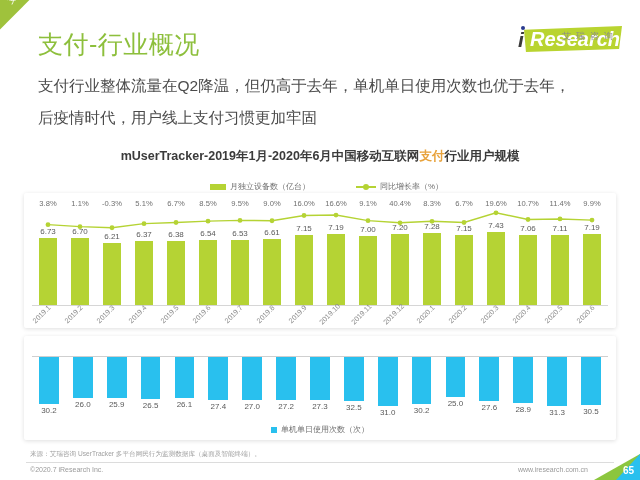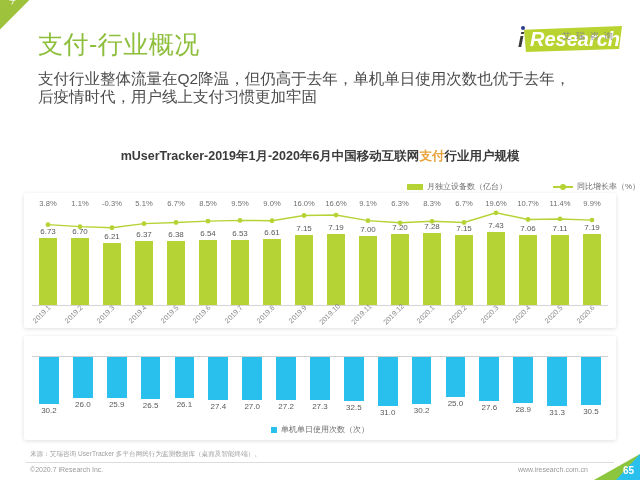--- a/index.html
+++ b/index.html
@@ -25,21 +25,21 @@
   }
 
   
   #slide-title{
     position:absolute; left:38px; top:28px;
     font-size:25px; color:#8dbf3c; font-weight:400;
     letter-spacing:.5px;
   }
   #subtitle{
     position:absolute; left:38px; top:70px; width:540px;
-    font-size:15.5px; color:#4b4b4b; line-height:18px;
+    font-size:15.5px; color:#4b4b4b; line-height:32px;
   }
 
   
   #brand-logo{
     position:absolute; right:18px; top:26px;
     width:120px; height:44px;
   }
   #brand-mark{
     position:relative; width:120px; height:28px;
   }
@@ -70,21 +70,21 @@
   
   #chart-title{
     position:absolute; left:0; right:0; top:148px;
     text-align:center; font-size:12.5px; font-weight:700; color:#3b3b3b;
   }
   #chart-title .hl{ color:#e8a33d; }
 
   
   #legend-green{
     position:absolute; left:0; right:0; top:181px;
-    display:flex; justify-content:flex-end; gap:46px;
+    display:flex; justify-content:center; gap:46px;
     font-size:8px; color:#6e6e6e;padding-left:13px;
   }
   .lg-item{ display:flex; align-items:center; gap:4px; }
   .lg-swatch-bar{ width:16px; height:6px; background:#b5d334; display:inline-block; }
   .lg-swatch-line{ position:relative; width:20px; height:6px; display:inline-block; }
   .lg-swatch-line::before{
     content:""; position:absolute; left:0; top:2.5px; width:20px; height:1.6px; background:#b5d334;
   }
   .lg-swatch-line::after{
     content:""; position:absolute; left:7px; top:0px; width:6px; height:6px;
@@ -286,21 +286,21 @@
           <div class="rate-lbl">16.6%</div>
           <div class="bar-lbl">7.19</div>
           <div class="gbar" style="height: 71.7603px;"></div>
         </div>
         <div class="gcol">
           <div class="rate-lbl">9.1%</div>
           <div class="bar-lbl">7.00</div>
           <div class="gbar" style="height: 70.1282px;"></div>
         </div>
         <div class="gcol">
-          <div class="rate-lbl">6.3%</div>
+          <div class="rate-lbl">40.4%</div>
           <div class="bar-lbl">7.20</div>
           <div class="gbar" style="height: 71.8462px;"></div>
         </div>
         <div class="gcol">
           <div class="rate-lbl">8.3%</div>
           <div class="bar-lbl">7.28</div>
           <div class="gbar" style="height: 72.5333px;"></div>
         </div>
         <div class="gcol">
           <div class="rate-lbl">6.7%</div>

